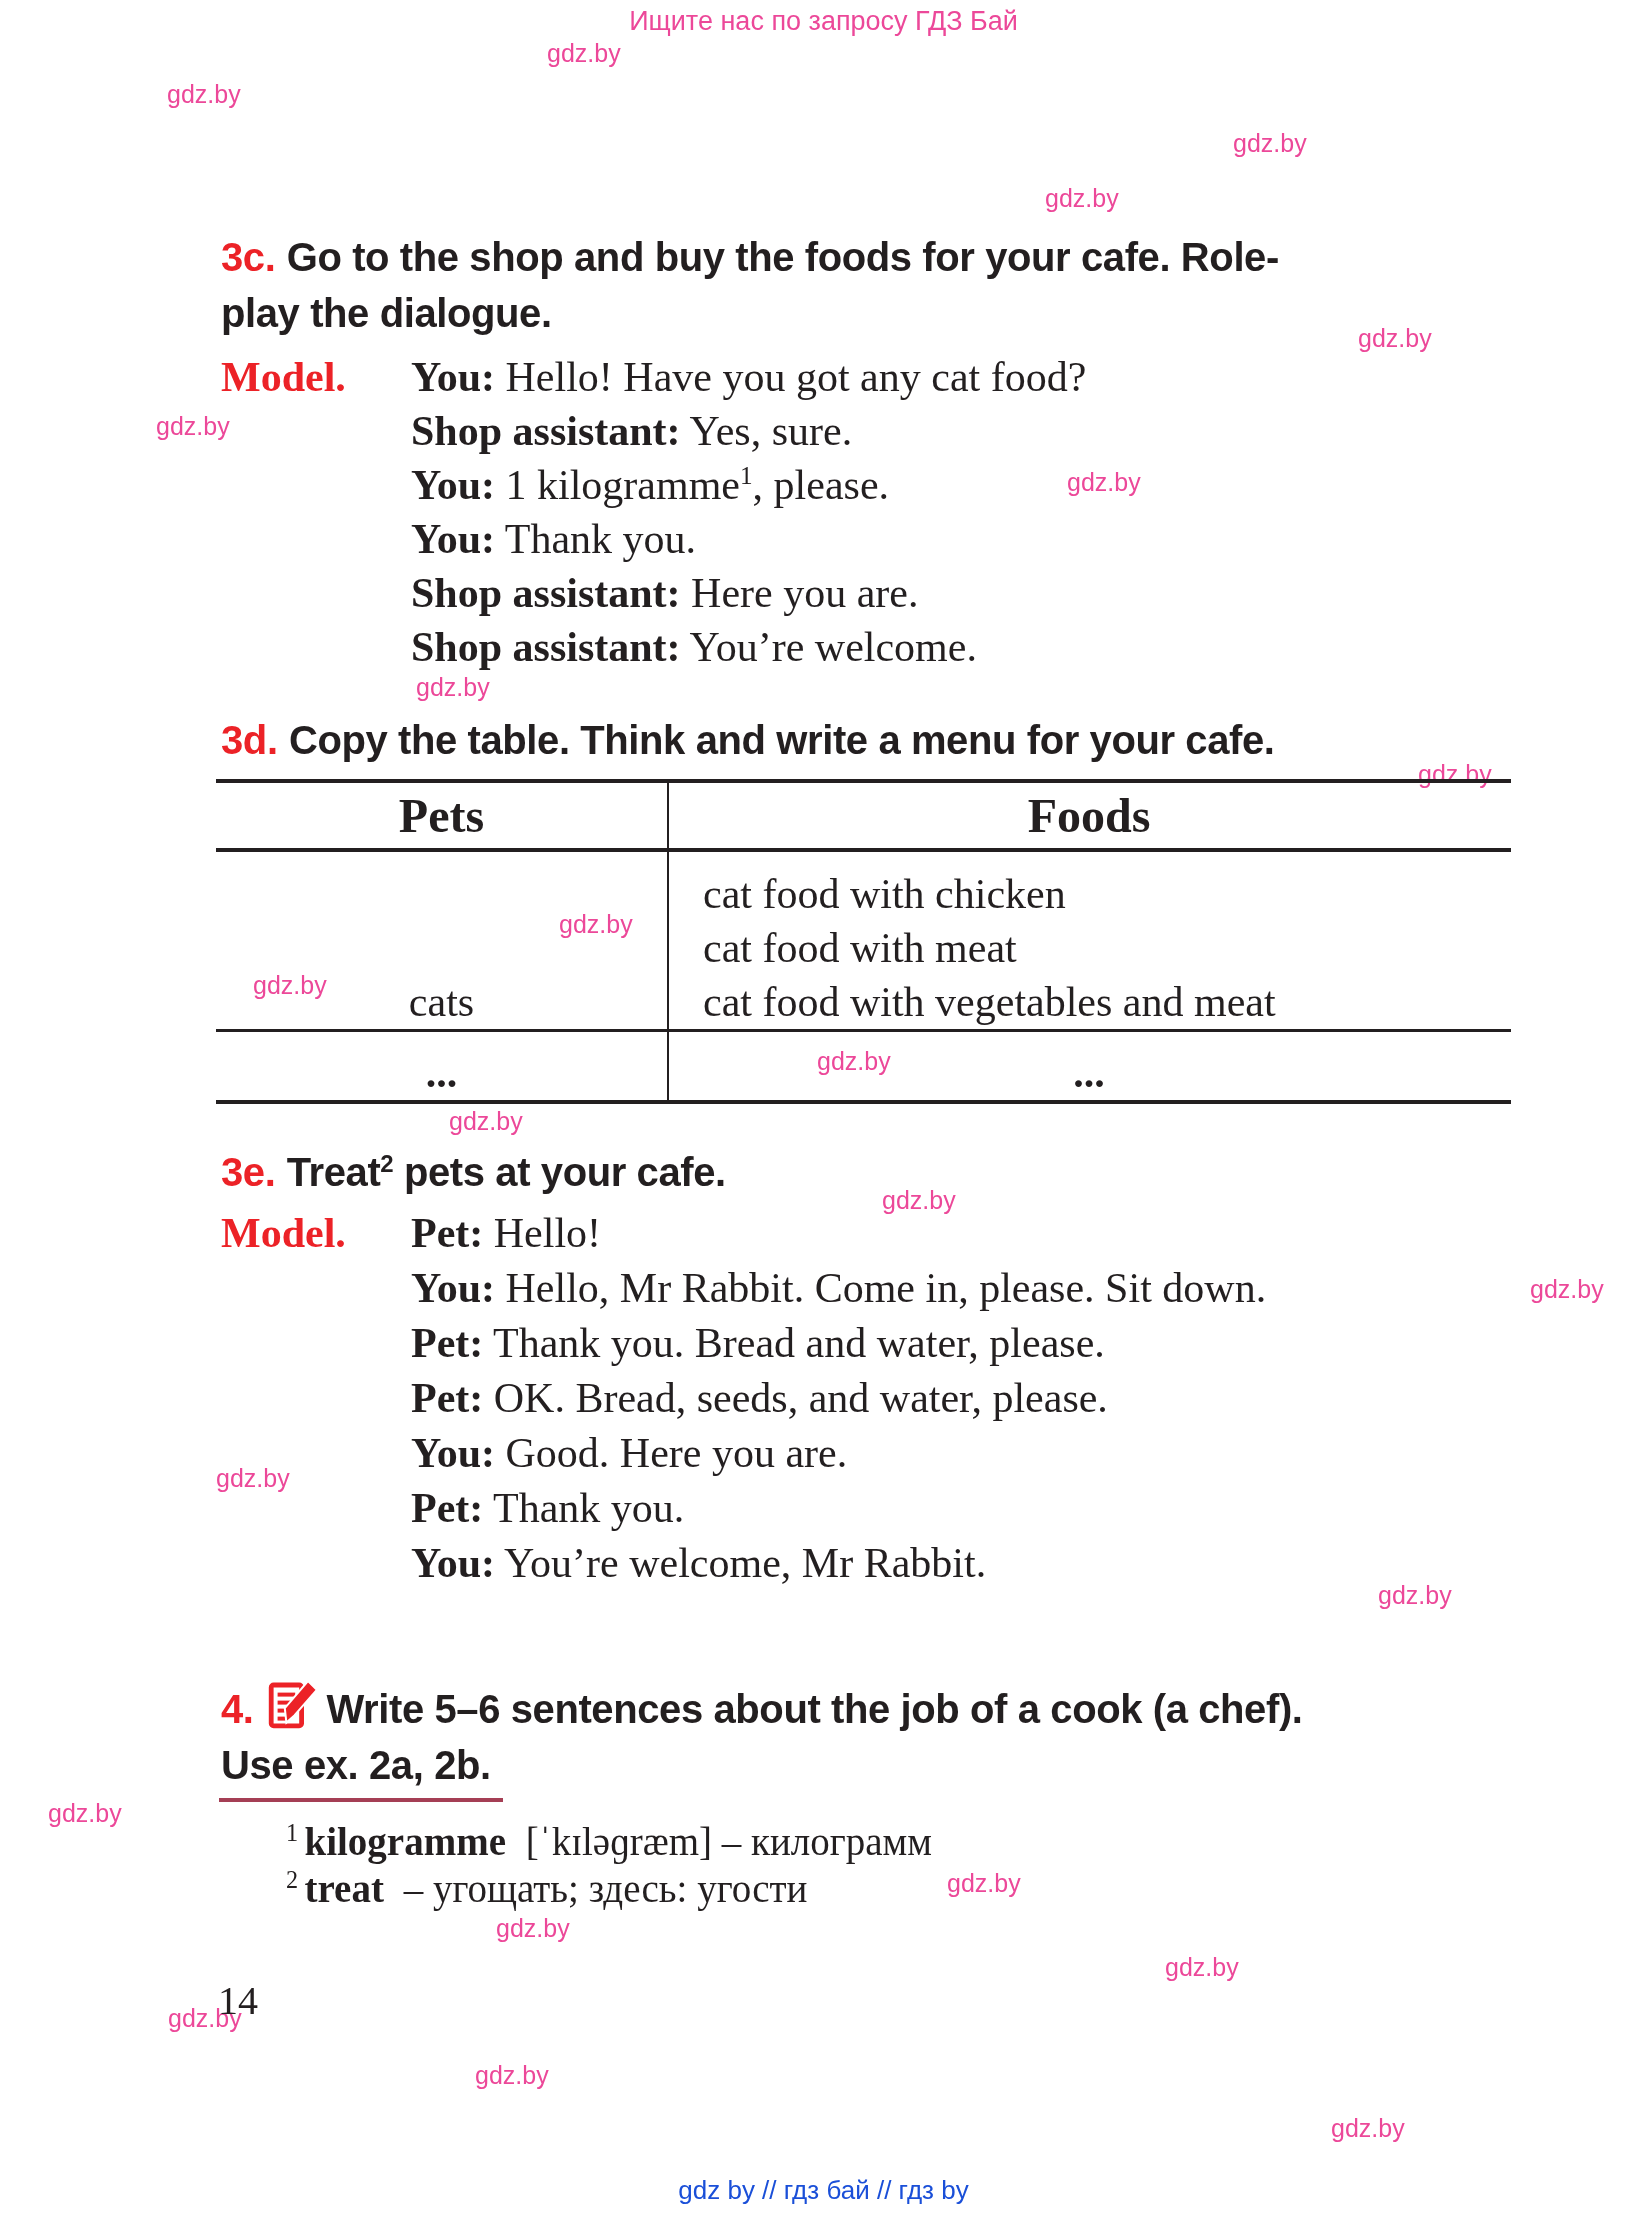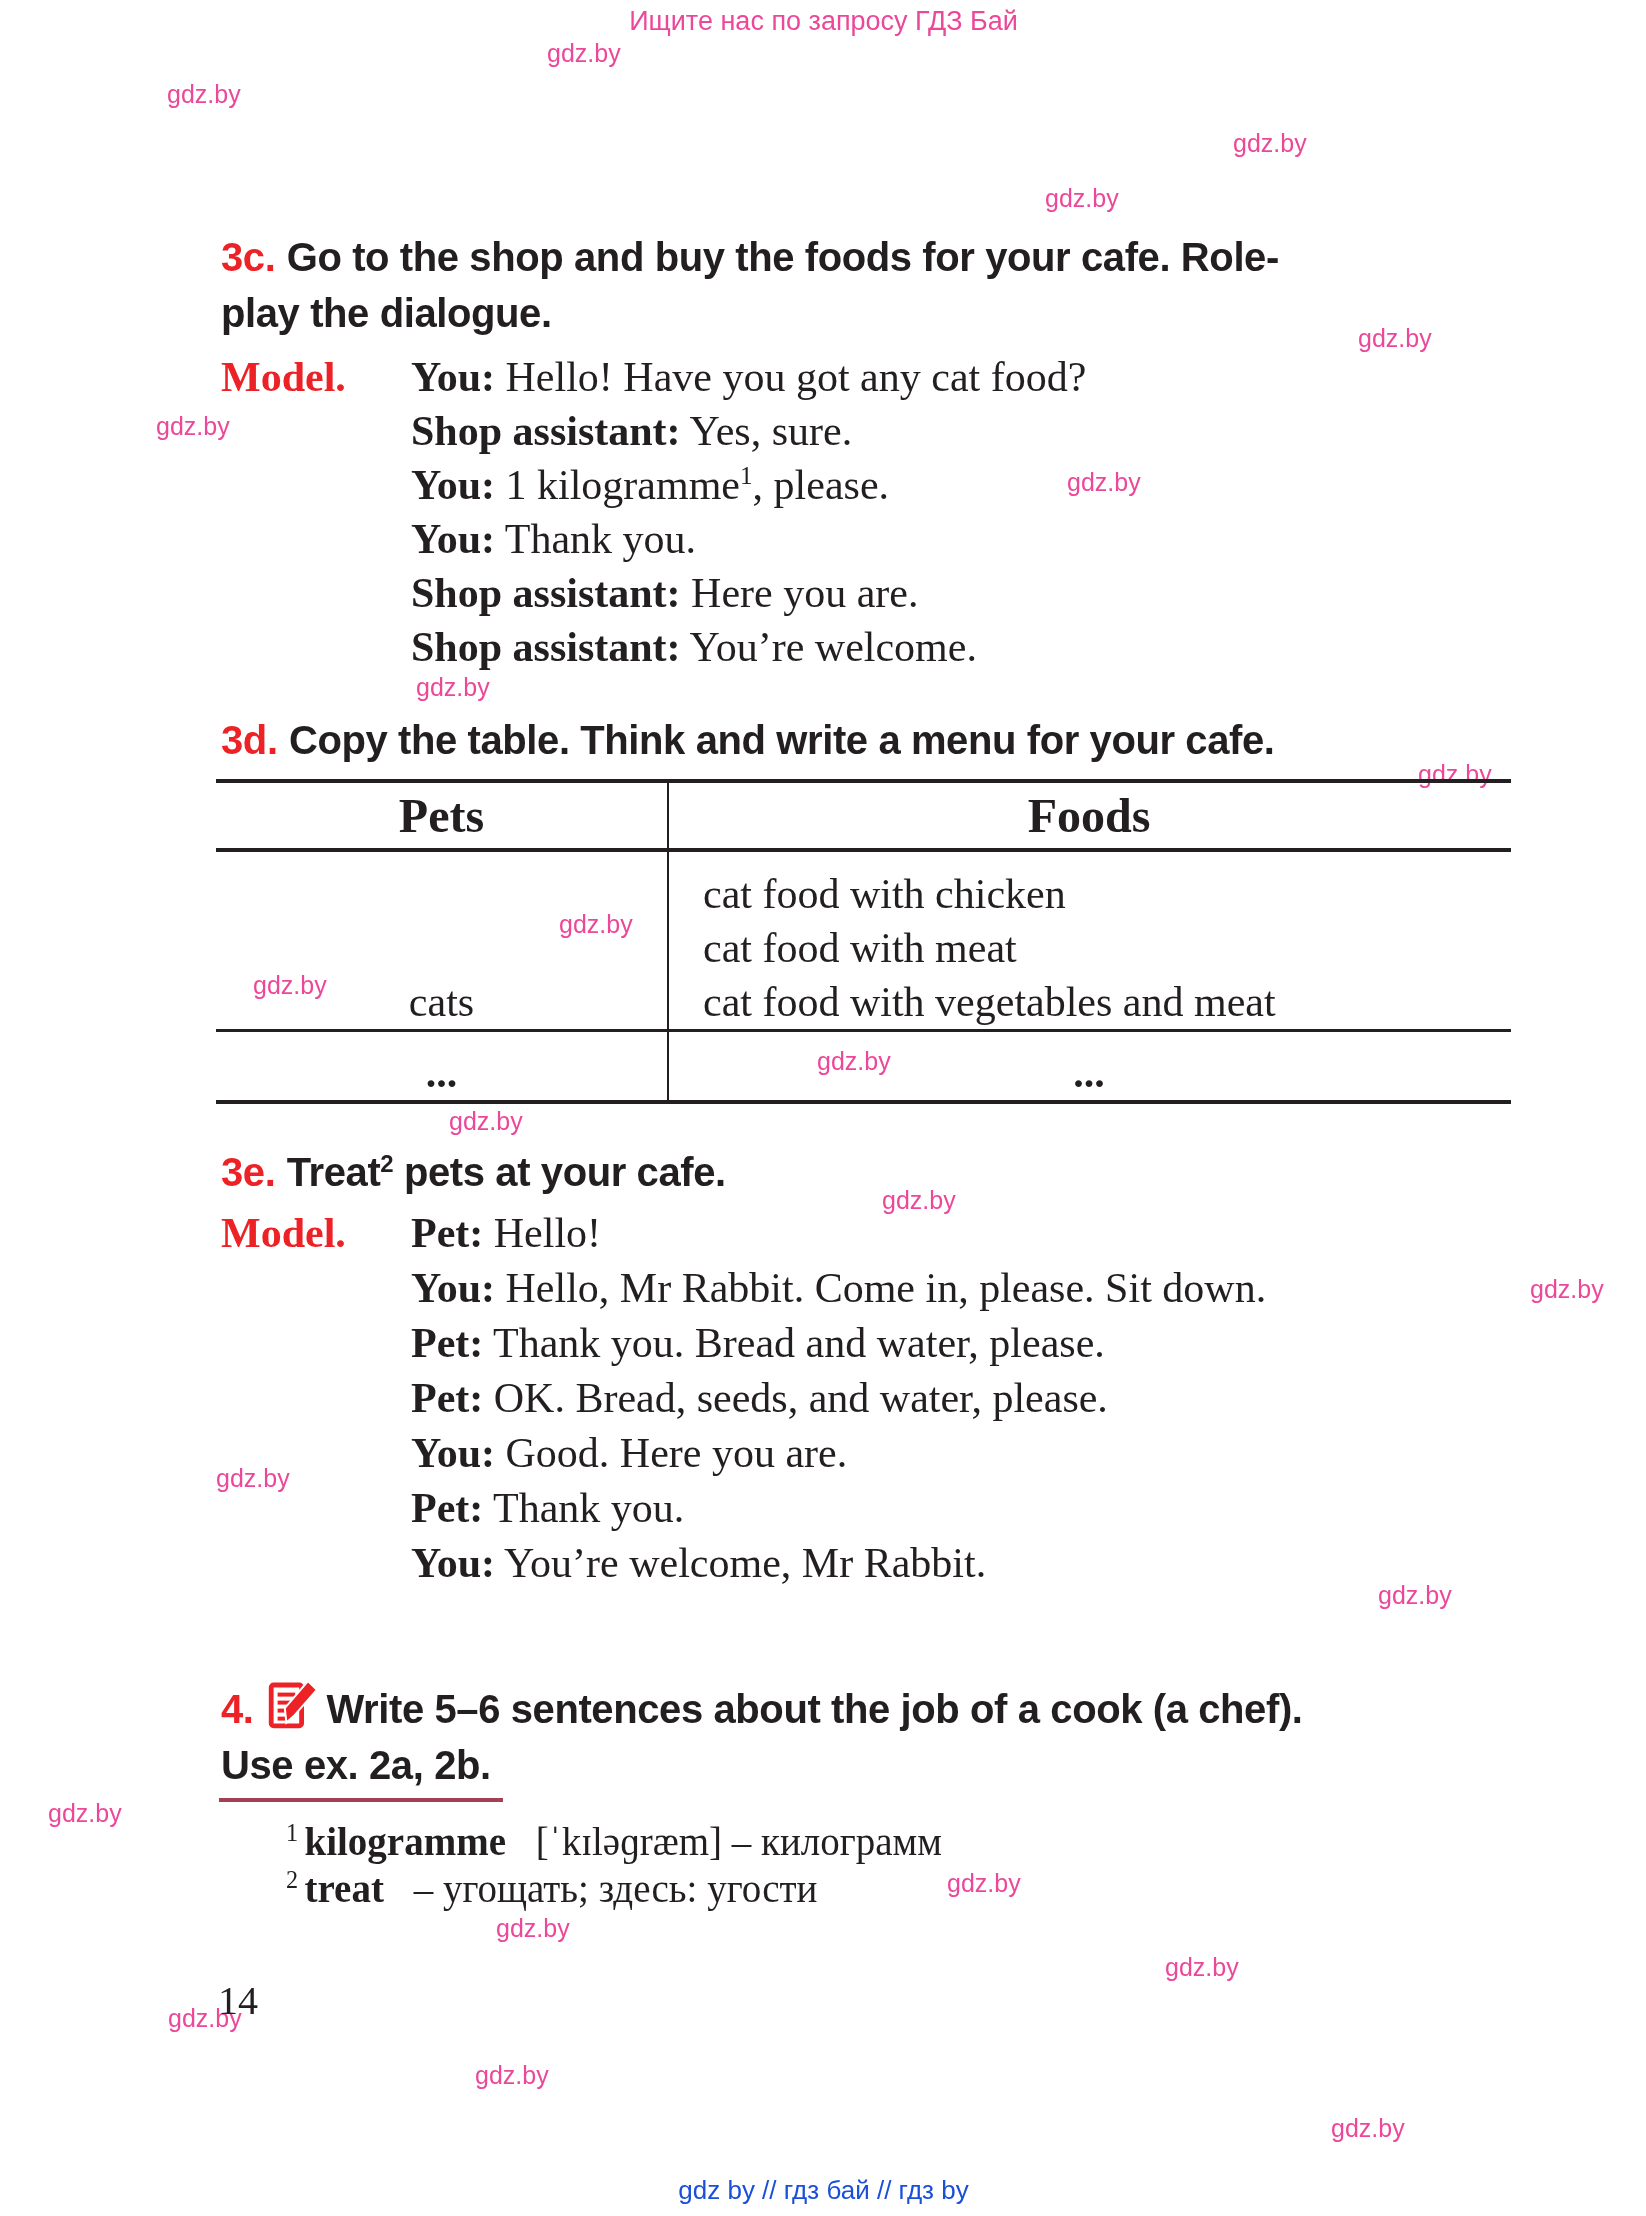--- a/index.html
+++ b/index.html
@@ -77,21 +77,21 @@
   .rule{
     position:absolute;left:219px;top:1798px;width:284px;height:4px;
     background:#a53f55;
   }
   
   .fn{
     position:absolute;left:286px;
     font-size:39px;line-height:47px;white-space:nowrap;
   }
   .fn sup{font-size:62%;line-height:0;margin-right:6.4px;}
-  .fn b{margin-right:20px;}
+  .fn b{margin-right:10px;}
   
   .pageno{
     position:absolute;left:218px;top:1937px;
     font-size:40px;
     margin-top:40px;
   }
   
   .footer{
     position:absolute;left:0;top:2175px;width:100%;
     text-align:center;

